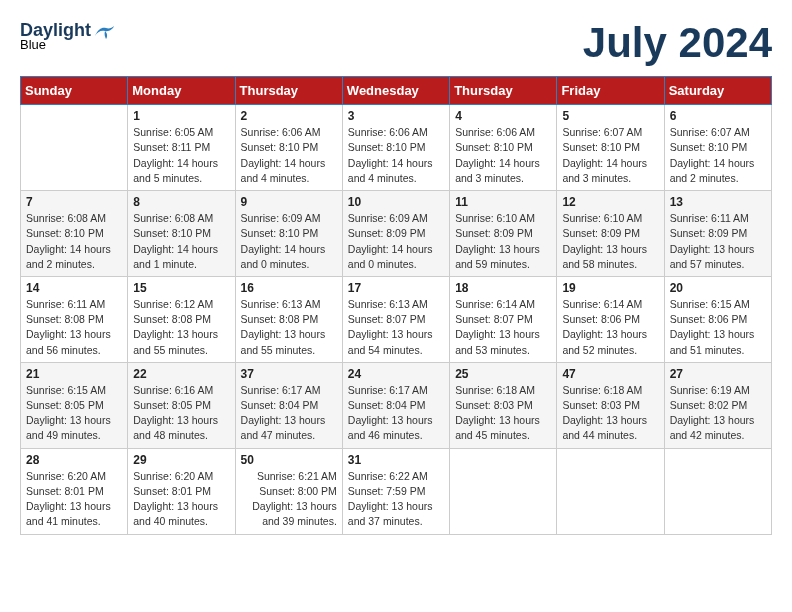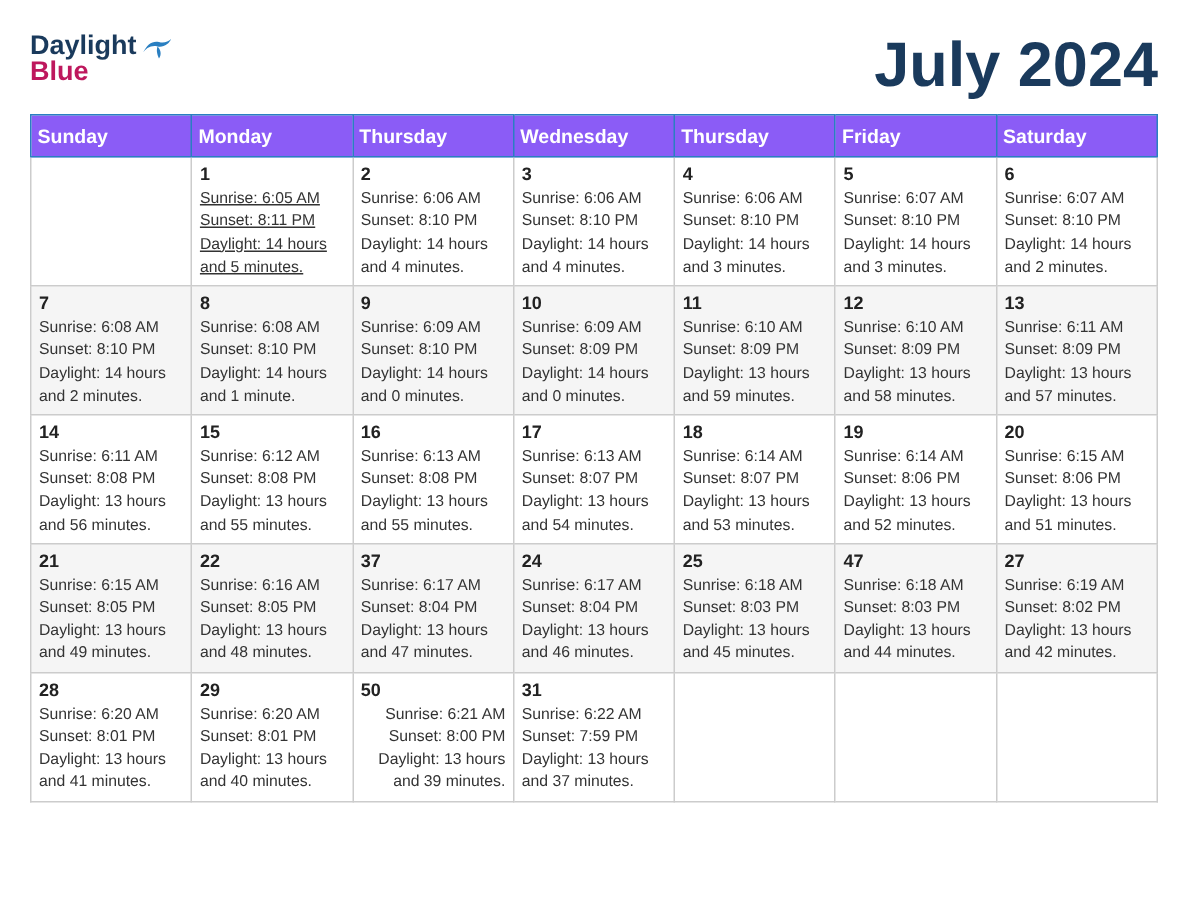--- a/index.html
+++ b/index.html
@@ -47,21 +47,21 @@
       font-size: 16px;
       color: #333;
       font-weight: normal;
     }
     .calendar {
       width: 100%;
       border-collapse: collapse;
       font-size: 11px;
     }
     .calendar th {
-      background-color: #8b5cf6;
+      background-color: #b91c1c;
       color: #fff;
       padding: 6px 4px;
       text-align: left;
       font-size: 13px;
       font-weight: bold;
       border: 1px solid #2a7fc1;
     }
     .calendar td {
       border: 1px solid #ccc;
       vertical-align: top;
@@ -94,21 +94,21 @@
 
 <div class="header">
   <div class="logo">
     <div class="logo-text">
       <span class="logo-general">Daylight</span>
       <svg class="logo-bird" viewBox="0 0 22 18" fill="none" xmlns="http://www.w3.org/2000/svg">
         <path d="M2 14 C4 10, 8 8, 12 9 C16 10, 20 7, 21 4 C19 6, 16 7, 13 6 C9 5, 5 7, 2 14Z" fill="#2a7fc1"></path>
         <path d="M12 9 C14 11, 15 14, 13 17 C12 15, 11 12, 12 9Z" fill="#2a7fc1"></path>
       </svg>
     </div>
-    <div style="color:#be185d; font-size:18px; font-weight:bold; margin-top:-4px;">Blue</div>
+    <div style="color:#000000; font-size:13px; font-weight:normal; margin-top:-4px;">Blue</div>
   </div>
   <div class="title-block">
     <div class="month-title">July 2024</div>
   </div>
 </div>
 
 <table class="calendar">
   <thead>
     <tr>
       <th>Sunday</th>
@@ -118,21 +118,21 @@
       <th>Thursday</th>
       <th>Friday</th>
       <th>Saturday</th>
     </tr>
   </thead>
   <tbody id="calendar-body">
   <tr>
         <td class="empty-cell"></td>
         <td>
           <span class="day-number">1</span>
-          <div class="day-info" style="white-space: pre-line; text-decoration: underline;">Sunrise: 6:05 AM
+          <div class="day-info" style="white-space: pre-line;">Sunrise: 6:05 AM
 Sunset: 8:11 PM
 Daylight: 14 hours
 and 5 minutes.</div>
         </td>
         <td>
           <span class="day-number">2</span>
           <div class="day-info" style="white-space: pre-line;">Sunrise: 6:06 AM
 Sunset: 8:10 PM
 Daylight: 14 hours
 and 4 minutes.</div>

